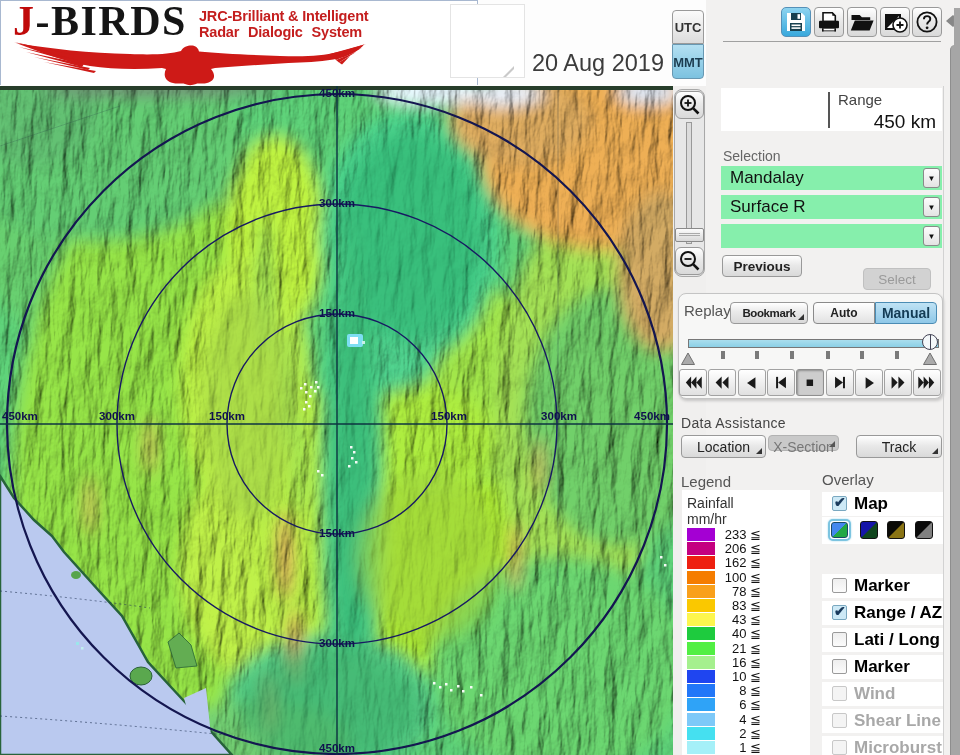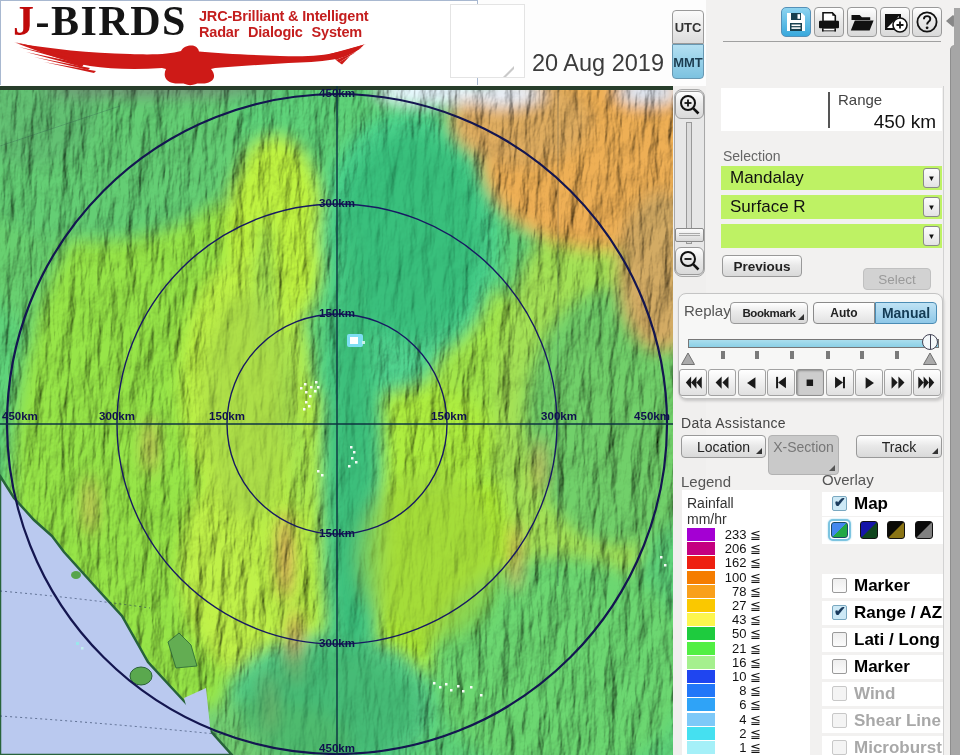--- a/index.html
+++ b/index.html
@@ -1,21 +1,21 @@
 <!DOCTYPE html>
 <html><head>
 <meta charset="utf-8">
 <style>
   * { margin:0; padding:0; box-sizing:border-box; }
   html,body { width:960px; height:755px; overflow:hidden; }
   body { font-family:"Liberation Sans", sans-serif; background:#f2f1f0; position:relative; }
   #wrap { position:absolute; left:0; top:0; width:960px; height:755px; }
   .abs { position:absolute; }
   .btn3d { background:linear-gradient(#ffffff,#e9e9e9 45%,#d9d9d9); border:1px solid #999; border-radius:4px; }
-  .ddrow { background:#bef264; }
+  .ddrow { background:#86efac; }
   .arrbtn { position:absolute; right:2px; top:2px; width:17px; height:20px;
     background:linear-gradient(#fdfdfd,#e3e3e3); border:1px solid #8a8a8a; border-radius:3px;
     font-size:8px; color:#111; text-align:center; line-height:20px;}
   .cornertri { position:absolute; right:3px; bottom:3px; width:0; height:0;
     border-left:6px solid transparent; border-bottom:6px solid #333; }
   .ovlrow { position:absolute; left:822px; width:122px; height:24px; background:#fff; }
   .cb { position:absolute; left:10px; top:4px; width:15px; height:15px; border:1px solid #9a9a9a;
         background:linear-gradient(#eee,#fbfbfb); border-radius:2px; }
   .cbc { background:#cde9f6; border:1px solid #7aa8c0; }
   .cbmark { position:absolute; left:1px; top:-3px; font-size:14px; font-weight:bold; color:#1a3a5c; }
@@ -379,42 +379,42 @@
 <div class="abs" style="left:913px;top:369px;width:28px;height:27px;background:linear-gradient(#ffffff,#e0e0e0);border:1px solid #a2a2a2;border-radius:3px;">
       <svg width="26" height="25" viewBox="0 0 25 24" style="display:block;margin:0 auto;">
         <g fill="#1a1a1a" transform="translate(3.4,3.3) scale(0.73)">
           <path d="M1,4 L8,12 L1,20 Z M8,4 L15,12 L8,20 Z M15,4 L22,12 L15,20 Z"></path>
         </g>
       </svg>
     </div>
 
 <div class="abs" style="left:681px;top:415px;font-size:14px;color:#444;letter-spacing:0.3px;">Data Assistance</div>
 <div class="abs btn3d" style="left:681px;top:435px;width:85px;height:23px;font-size:14px;color:#222;text-align:center;line-height:22px;">Location<div class="cornertri"></div></div>
-<div class="abs" style="left:768px;top:435px;width:71px;height:40px;background:#c9c9c9;border:1px solid #b2b2b2;border-radius:4px;font-size:14px;color:#777;text-align:center;line-height:22px;">X-Section<div class="cornertri" style="border-bottom-color:#555;"></div></div>
+<div class="abs" style="left:768px;top:435px;width:71px;height:16px;background:#c9c9c9;border:1px solid #b2b2b2;border-radius:4px;font-size:14px;color:#777;text-align:center;line-height:22px;">X-Section<div class="cornertri" style="border-bottom-color:#555;"></div></div>
 <div class="abs btn3d" style="left:856px;top:435px;width:86px;height:23px;font-size:14px;color:#222;text-align:center;line-height:22px;">Track<div class="cornertri"></div></div>
 
 <div class="abs" style="left:681px;top:473px;font-size:15px;color:#555;">Legend</div>
 <div class="abs" style="left:682px;top:490px;width:128px;height:265px;background:#fff;"></div>
 <div class="abs" style="left:687px;top:495px;font-size:14px;color:#333;">Rainfall<br>mm/hr</div>
 <div class="abs" style="left:687px;top:528.0px;width:28px;height:13px;background:#a400d3;"></div>
 <div class="abs legrow" style="left:715px;top:527.0px;width:46px;text-align:right;">233 ≦</div>
 <div class="abs" style="left:687px;top:542.2px;width:28px;height:13px;background:#c40080;"></div>
 <div class="abs legrow" style="left:715px;top:541.2px;width:46px;text-align:right;">206 ≦</div>
 <div class="abs" style="left:687px;top:556.4px;width:28px;height:13px;background:#ee2010;"></div>
 <div class="abs legrow" style="left:715px;top:555.4px;width:46px;text-align:right;">162 ≦</div>
 <div class="abs" style="left:687px;top:570.6px;width:28px;height:13px;background:#f57d00;"></div>
 <div class="abs legrow" style="left:715px;top:569.6px;width:46px;text-align:right;">100 ≦</div>
 <div class="abs" style="left:687px;top:584.8px;width:28px;height:13px;background:#f9a01b;"></div>
 <div class="abs legrow" style="left:715px;top:583.8px;width:46px;text-align:right;">78 ≦</div>
 <div class="abs" style="left:687px;top:599.0px;width:28px;height:13px;background:#fac800;"></div>
-<div class="abs legrow" style="left:715px;top:598.0px;width:46px;text-align:right;">27 ≦</div>
+<div class="abs legrow" style="left:715px;top:598.0px;width:46px;text-align:right;">83 ≦</div>
 <div class="abs" style="left:687px;top:613.2px;width:28px;height:13px;background:#fdf64e;"></div>
 <div class="abs legrow" style="left:715px;top:612.2px;width:46px;text-align:right;">43 ≦</div>
 <div class="abs" style="left:687px;top:627.4px;width:28px;height:13px;background:#1ecb3e;"></div>
-<div class="abs legrow" style="left:715px;top:626.4px;width:46px;text-align:right;">50 ≦</div>
+<div class="abs legrow" style="left:715px;top:626.4px;width:46px;text-align:right;">40 ≦</div>
 <div class="abs" style="left:687px;top:641.6px;width:28px;height:13px;background:#52ef44;"></div>
 <div class="abs legrow" style="left:715px;top:640.6px;width:46px;text-align:right;">21 ≦</div>
 <div class="abs" style="left:687px;top:655.8px;width:28px;height:13px;background:#a5f08e;"></div>
 <div class="abs legrow" style="left:715px;top:654.8px;width:46px;text-align:right;">16 ≦</div>
 <div class="abs" style="left:687px;top:670.0px;width:28px;height:13px;background:#1f45f0;"></div>
 <div class="abs legrow" style="left:715px;top:669.0px;width:46px;text-align:right;">10 ≦</div>
 <div class="abs" style="left:687px;top:684.2px;width:28px;height:13px;background:#2277f8;"></div>
 <div class="abs legrow" style="left:715px;top:683.2px;width:46px;text-align:right;">8 ≦</div>
 <div class="abs" style="left:687px;top:698.4px;width:28px;height:13px;background:#2fa3f7;"></div>
 <div class="abs legrow" style="left:715px;top:697.4px;width:46px;text-align:right;">6 ≦</div>

